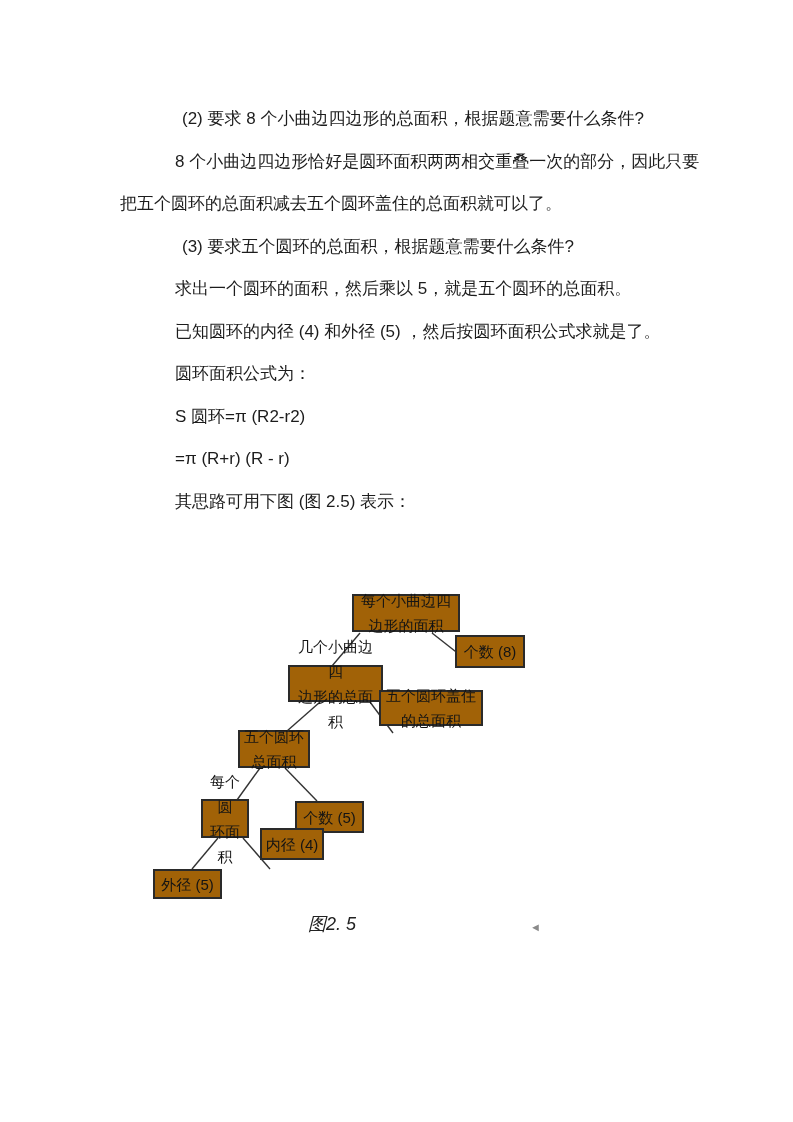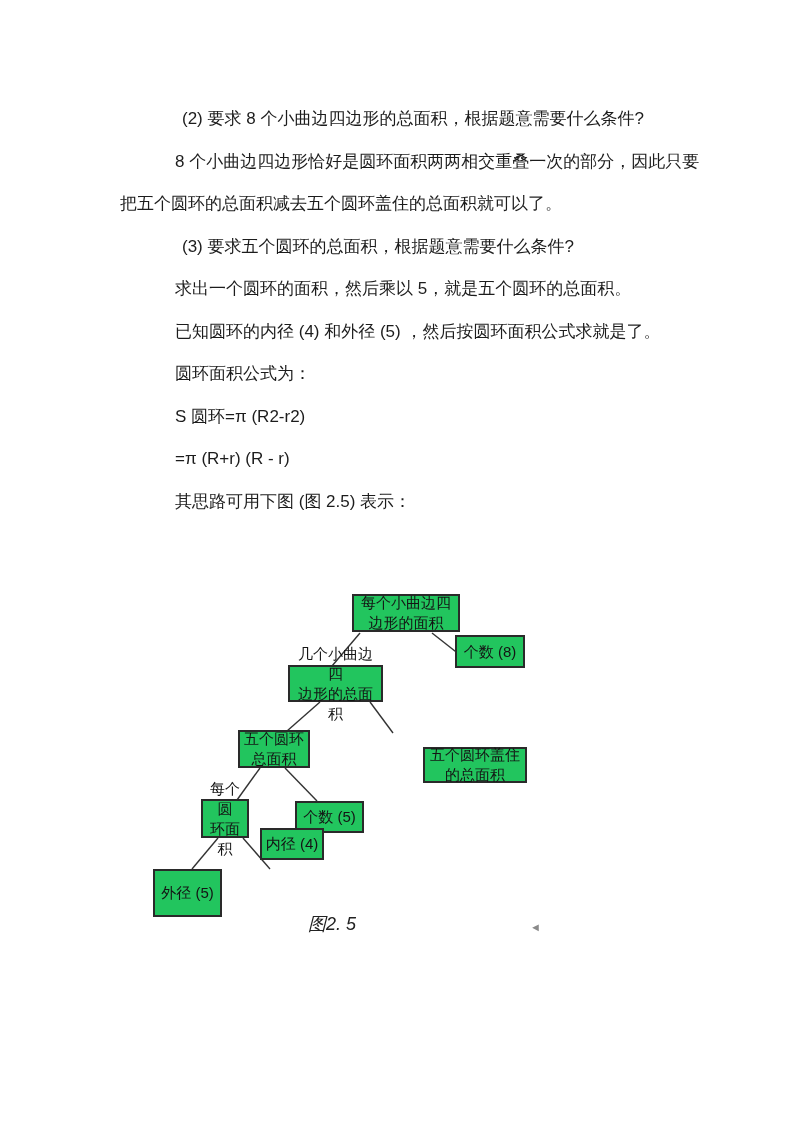--- a/index.html
+++ b/index.html
@@ -32,27 +32,27 @@
   .tree-lines{
     position:absolute;
     left:0; top:0;
     width:793px; height:1122px;
     pointer-events:none;
   }
   .node{
     position:absolute;
     box-sizing:border-box;
     border:2px solid #2a2a2a;
-    background:#22c55e;
+    background:#a16207;
     display:flex;
     align-items:center;
     justify-content:center;
     text-align:center;
     font-size:15px;
-    line-height:20px;
+    line-height:25px;
     white-space:pre-line;
     color:#141414;
     padding:9px 2px;
   }
   .caption{
     position:absolute;
     left:308px;
     top:912px;
     font-size:18px;
     color:#222222;
@@ -101,29 +101,29 @@
 边形的面积</div>
 
   <div class="node" style="left:288px; top:665px; width:95px; height:37px;">几个小曲边四
 边形的总面积</div>
 
   <div class="node" style="left:455px; top:635px; width:70px; height:33px;">个数 (8)</div>
 
   <div class="node" style="left:238px; top:730px; width:72px; height:38px;">五个圆环
 总面积</div>
 
-  <div class="node" style="left:379px; top:747px; width:104px; height:36px;margin-left:44px;">五个圆环盖住
+  <div class="node" style="left:379px; top:690px; width:104px; height:36px;">五个圆环盖住
 的总面积</div>
 
   <div class="node" style="left:201px; top:799px; width:48px; height:39px;">每个圆
 环面积</div>
 
   <div class="node" style="left:295px; top:801px; width:69px; height:32px;">个数 (5)</div>
 
-  <div class="node" style="left:153px; top:869px; width:69px; height:48px;">外径 (5)</div>
+  <div class="node" style="left:153px; top:869px; width:69px; height:30px;">外径 (5)</div>
 
   <div class="node" style="left:260px; top:828px; width:64px; height:32px;">内径 (4)</div>
 
   <div class="caption">图2. 5</div>
 
   <span class="artifact">◄</span>
 
 </div>
 
 </body></html>

